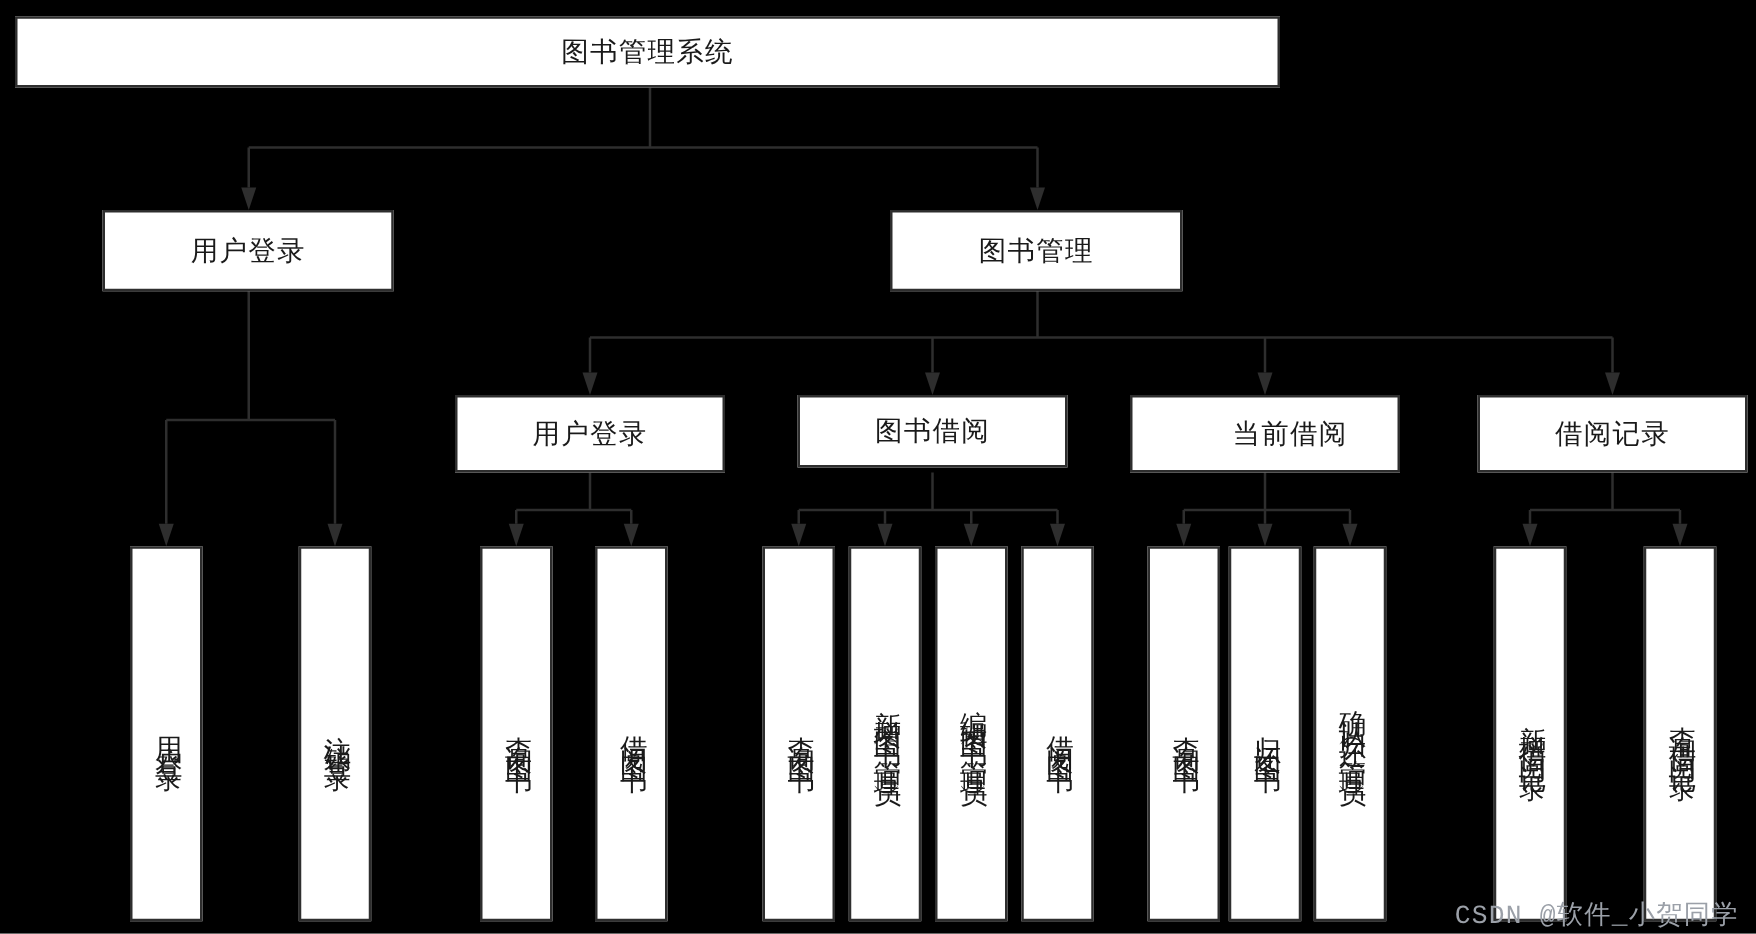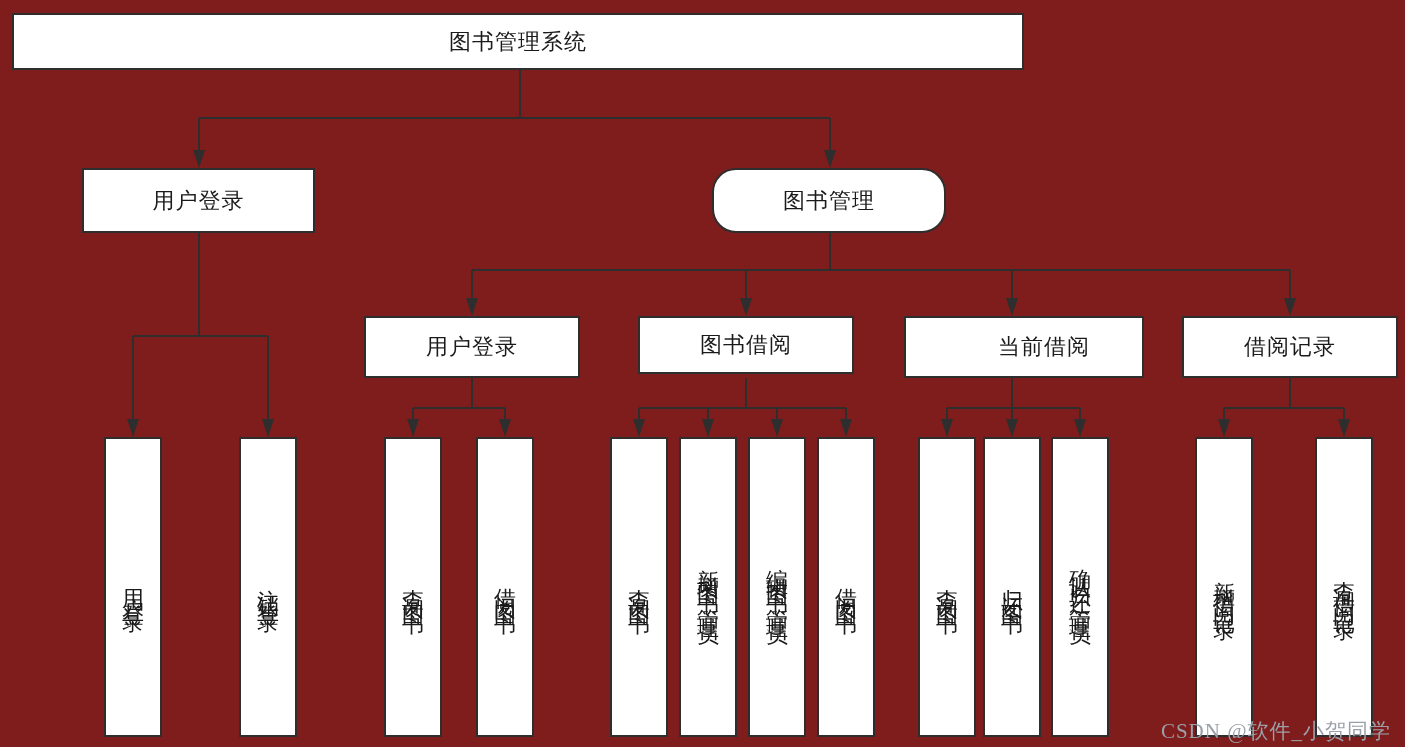--- a/index.html
+++ b/index.html
@@ -1,22 +1,22 @@
 <!DOCTYPE html>
 <html><head>
 <meta charset="utf-8">
 <title>图书管理系统</title>
 <style>
   html, body { margin: 0; padding: 0; background: #ffffff; }
   #canvas {
     position: relative;
     width: 1405px;
     height: 747px;
-    background: #7f1d1d;
-    font-family: Liberation Serif, serif;
+    background: #000000;
+    font-family: Liberation Mono, monospace;
     color: #1a1a1a;
     overflow: hidden;
   }
   #connectors {
     position: absolute;
     left: 0; top: 0;
     width: 1405px; height: 747px;
   }
   .box {
     position: absolute;
@@ -46,25 +46,25 @@
   .vtext {
     writing-mode: vertical-rl;
     text-orientation: mixed;
     letter-spacing: 8px;
     line-height: 1;
   }
   
   #n-root { left: 12px; top: 13px; width: 1012px; height: 57px; }
   
   #n-user-login { left: 82px;  top: 168px; width: 233px; height: 65px; }
-  #n-book-mgmt  { left: 712px; top: 168px; width: 234px; height: 65px; border-radius: 24px; }
+  #n-book-mgmt  { left: 712px; top: 168px; width: 234px; height: 65px; }
   
   #n-new-book   { left: 364px;  top: 316px; width: 216px; height: 62px; }
   #n-borrowing  { left: 638px;  top: 316px; width: 216px; height: 58px; }
-  #n-current    { left: 904px;  top: 316px; width: 240px; height: 62px; padding-left: 40px; }
+  #n-current    { left: 904px;  top: 316px; width: 216px; height: 62px; padding-left: 40px; }
   #n-records    { left: 1182px; top: 316px; width: 216px; height: 62px; }
   
   #l-user-login     { left: 104px; }
   #l-logout         { left: 239px; }
   #l-query1         { left: 384px; }
   #l-borrow1        { left: 476px; }
   #l-query2         { left: 610px; }
   #l-add-book       { left: 679px; }
   #l-edit-book      { left: 748px; }
   #l-borrow2        { left: 817px; }

